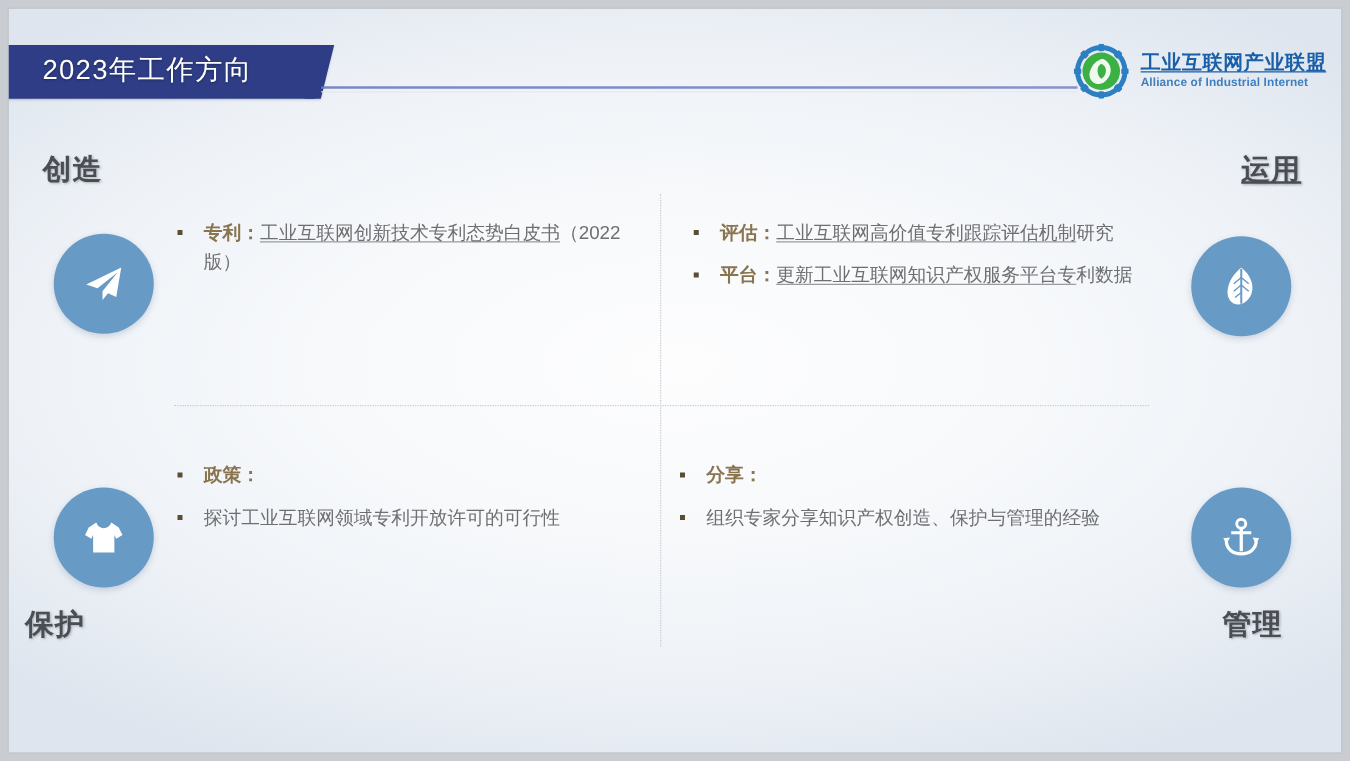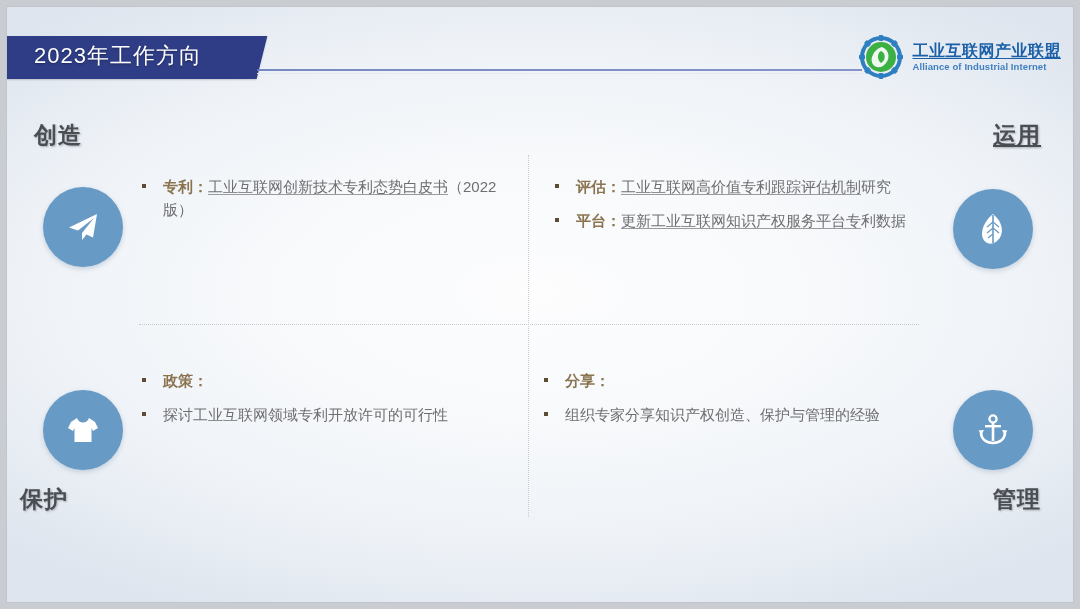--- a/index.html
+++ b/index.html
@@ -65,21 +65,21 @@
   
   .corner-label{
     position:absolute;
     font-size:23px;font-weight:bold;color:#4a4d52;
     text-shadow:1px 1px 2px rgba(120,125,135,.55);
     letter-spacing:1px;white-space:nowrap;
   }
   .cl-tl{left:27px;top:113px;}
   .cl-tr{right:32px;top:113px;text-decoration:underline;}
   .cl-bl{left:13px;top:477px;}
-  .cl-br{right:32px;top:477px;}
+  .cl-br{right:47px;top:477px;}
 
   
   .circle{
     position:absolute;width:80px;height:80px;border-radius:50%;
     background:#689ac6;
     display:flex;align-items:center;justify-content:center;
     box-shadow:0 2px 5px rgba(90,120,150,.28);
   }
   .c-tl{left:36px;top:180px;}
   .c-tr{right:40px;top:182px;}

